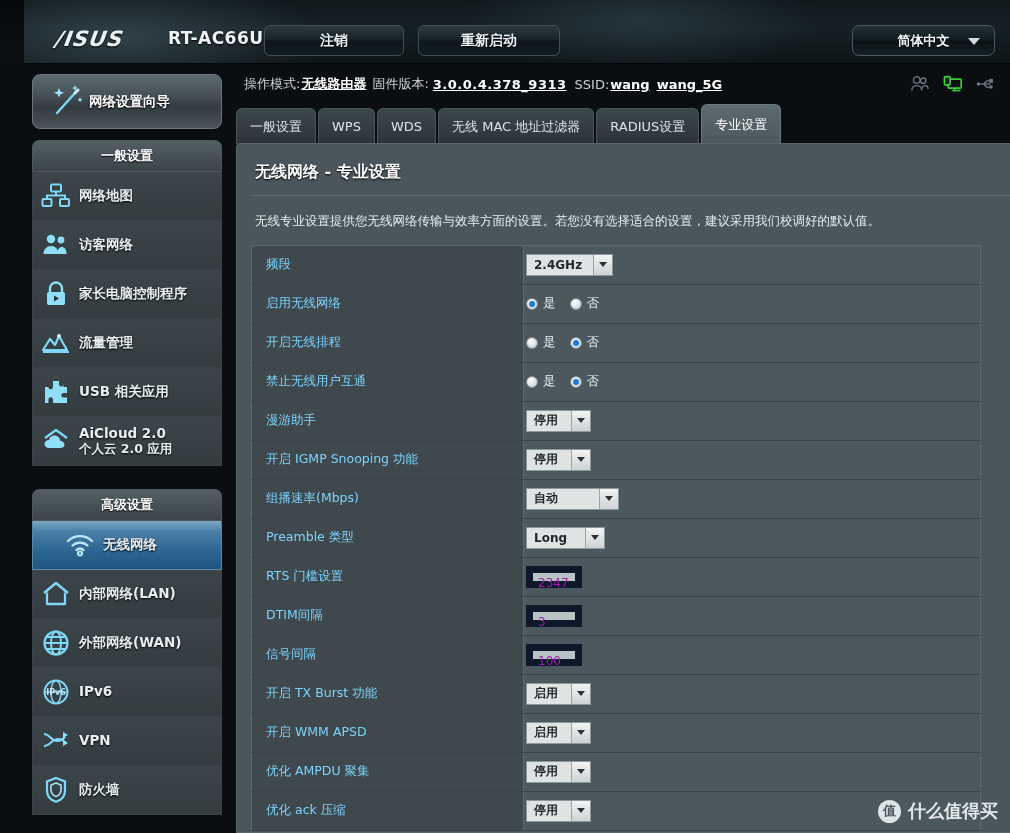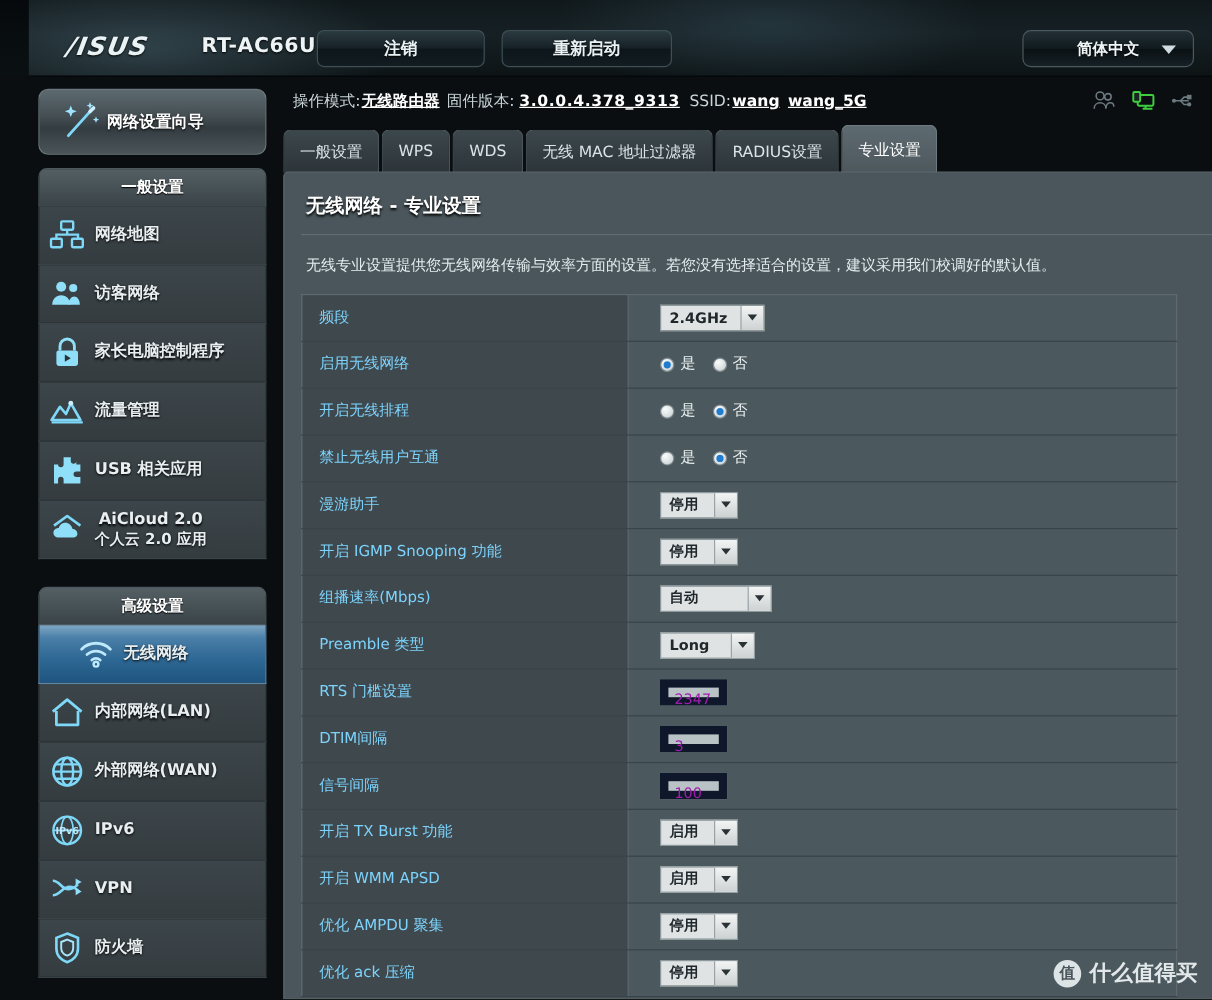--- a/index.html
+++ b/index.html
@@ -105,21 +105,21 @@
     background: linear-gradient(180deg, #545f64, #3a4449);
     height: 32px; display:flex; align-items:center; justify-content:center;
     color:#fff; font-size: 13px; font-weight: bold; text-shadow: 0 1px 1px #000;
   }
   .menu { position:absolute; left:32px; width:190px; }
   .mi {
     height: 49px; display:flex; align-items:center;
     border: 1px solid #3a4347; border-top: none;
     background: linear-gradient(180deg, #3c4549, #343c40);
     color: #e9eff1; font-size: 13.5px; font-weight: bold;
-    cursor: pointer; position: relative; text-align: center;
+    cursor: pointer; position: relative;
   }
   .mi.active {
     background: linear-gradient(180deg, #7fa7c4 0%, #4a7fa8 22%, #2d6793 60%, #1f5580 100%);
     border-color: #5b87a8;
     padding-left: 24px;
   }
   .mi .mi-icon { width: 46px; height: 36px; display:flex; align-items:center; justify-content:center; flex:0 0 46px; }
   .mi .mi-label { text-shadow: 0 1px 2px #000; line-height: 1.15; }
   .mi .mi-label small { display:block; font-size: 12.5px; font-weight: bold; }
 
@@ -165,21 +165,21 @@
     font-size: 12.5px;
     vertical-align: middle;
   }
   td.key {
     width: 272px; color: #7dd3fc; padding-left: 14px;
     background: #3e484d;
     border-right: 1px solid #5d696e;
     border-left: 1px solid #5d696e;
   }
   td.val {
-    color: #e7eef1; padding-left: 26px;
+    color: #e7eef1; padding-left: 2px;
     background: #4b585d;
     border-right: 1px solid #5d696e;
   }
 
   
   .sel {
     display: inline-flex; align-items: stretch; height: 22px;
     background: #dfe3e4; border: 1px solid #8d989c;
     vertical-align: middle;
   }

